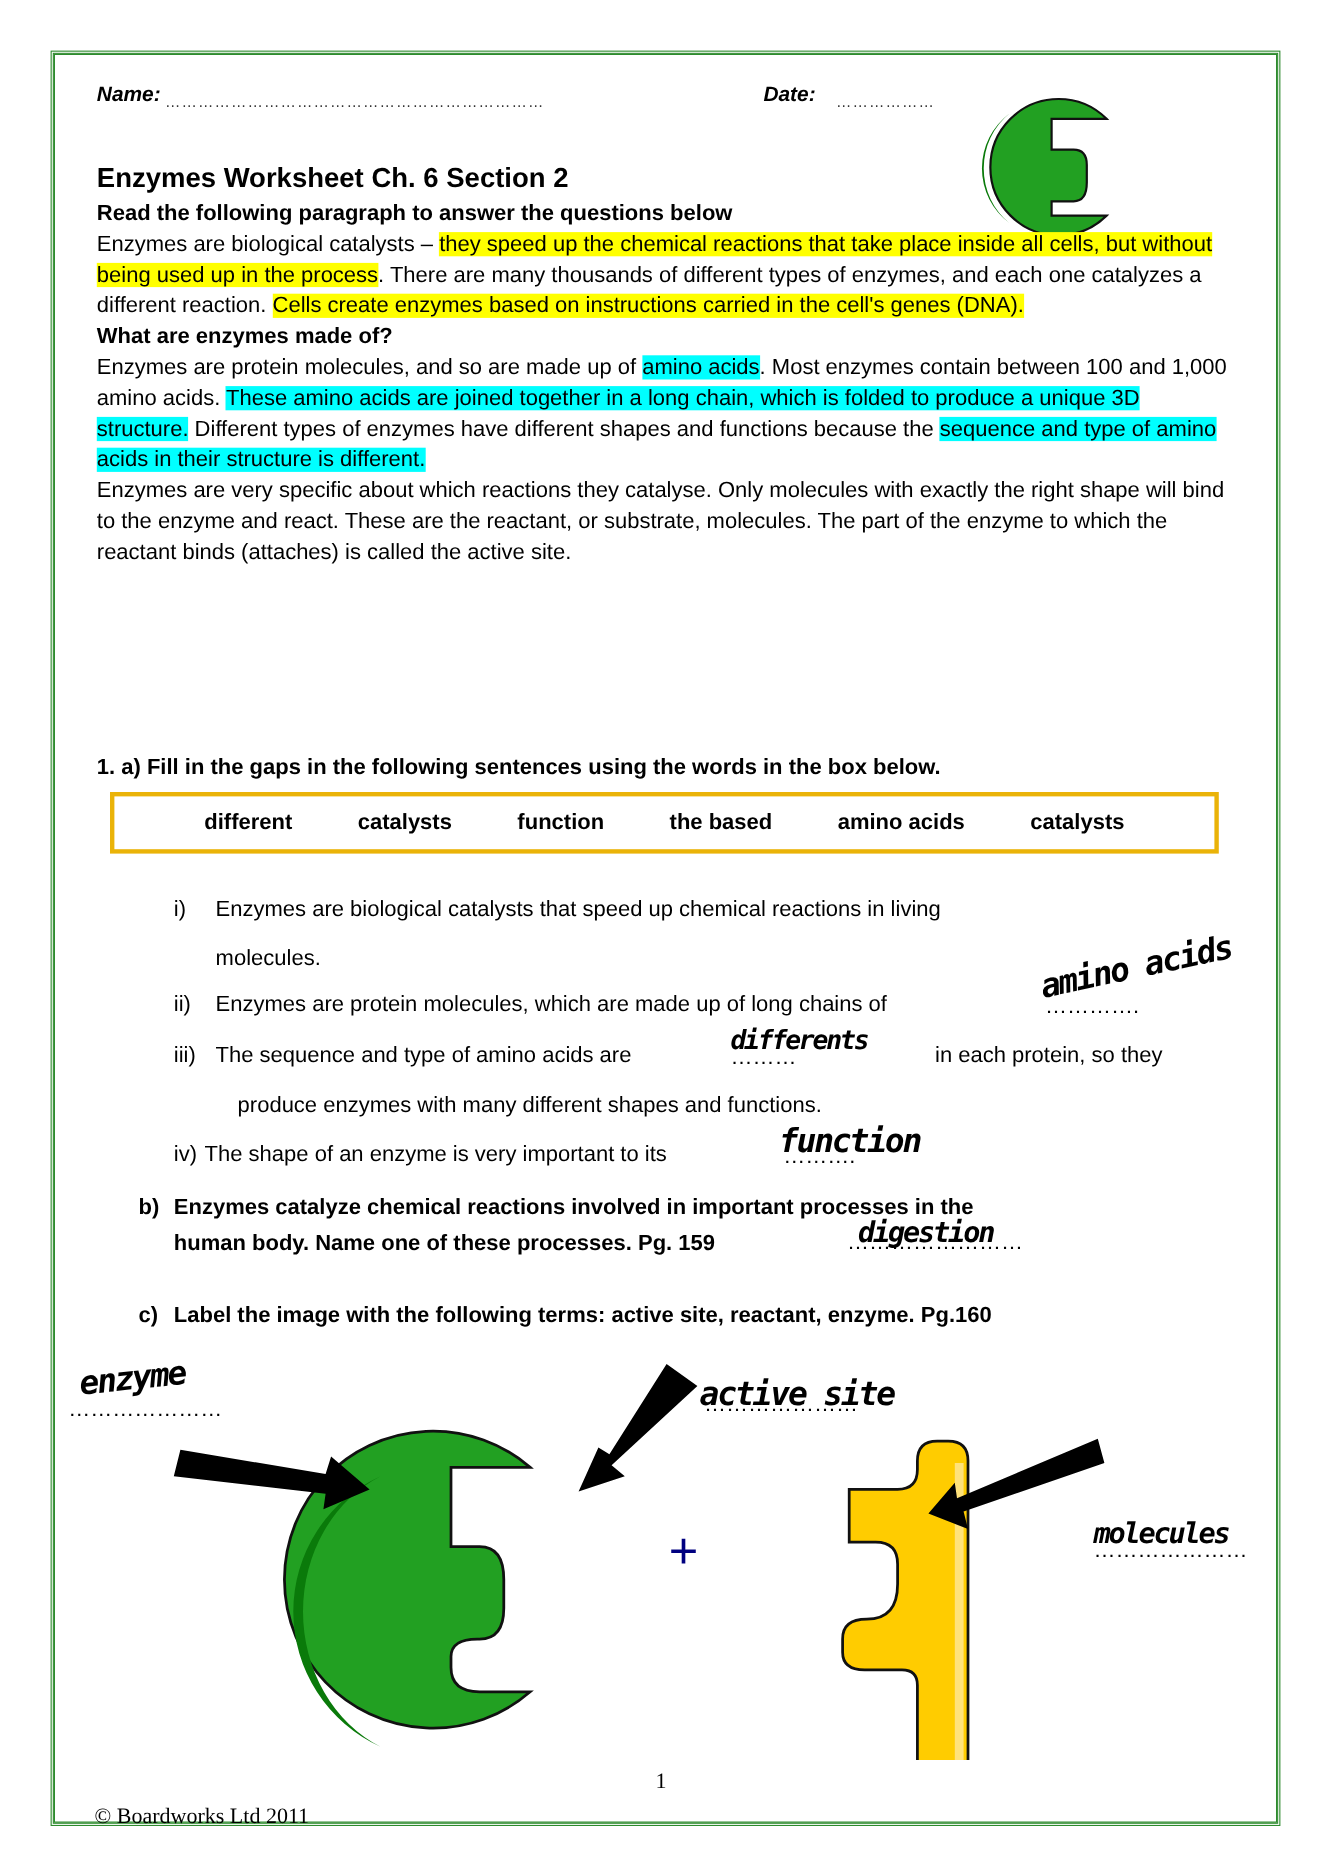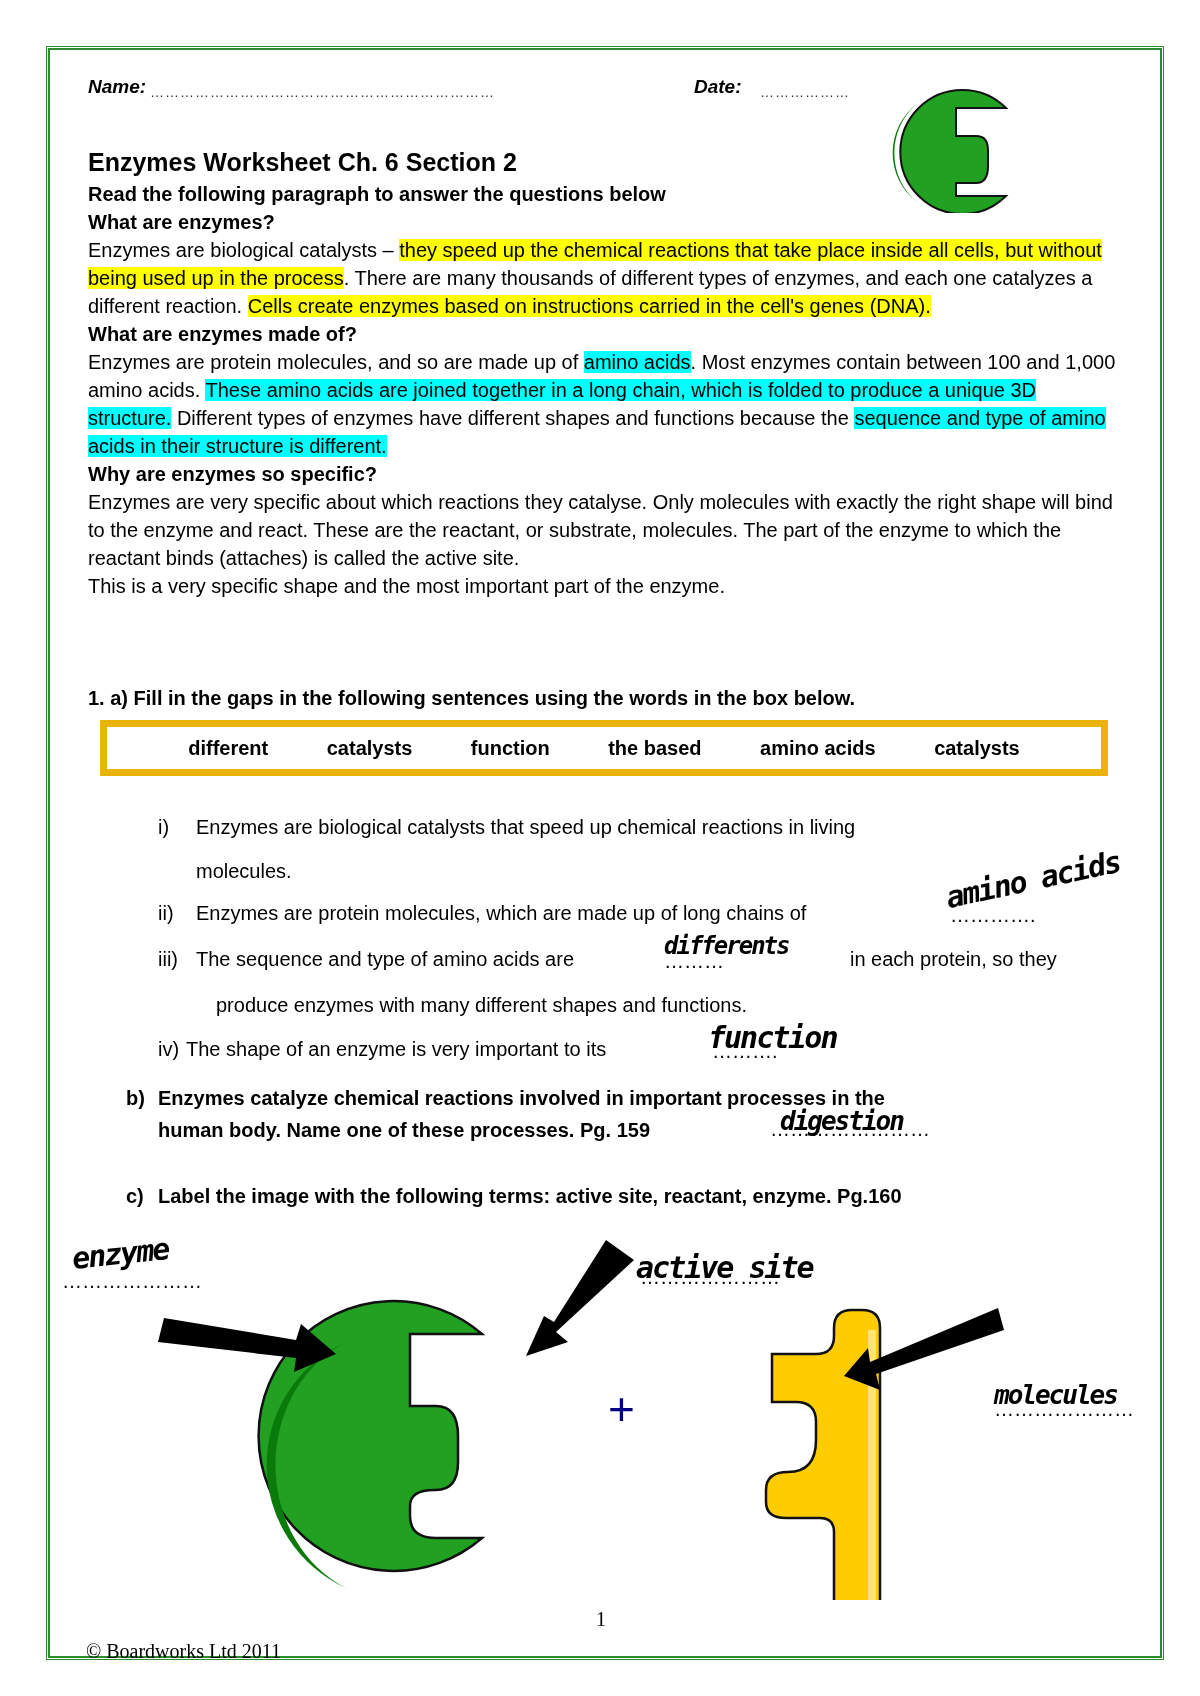--- a/index.html
+++ b/index.html
@@ -6,21 +6,21 @@
   body{width:1200px;height:1696px;position:relative;overflow:hidden;font-family:"Liberation Sans",sans-serif;color:#000;}
   .frame{position:absolute;left:46px;top:46px;width:1112px;height:1608px;border:3px double #2e8b2e;box-shadow:inset 0 0 0 1px #2e8b2e;}
   .abs{position:absolute;}
   .hdr{font-size:19px;font-weight:bold;font-style:italic;}
   .dots{font-size:14px;letter-spacing:1px;color:#333;}
   .title{font-size:25px;font-weight:bold;}
   .bold{font-weight:bold;}
   .p{font-size:20px;line-height:28px;}
   .hl-y{background:#ffff00;}
   .hl-c{background:#00ffff;}
-  .wordbox{position:absolute;left:100px;top:720px;width:1008px;height:56px;border:7px solid #eab308;display:flex;align-items:center;justify-content:space-around;padding:0 52px;box-sizing:border-box;}
+  .wordbox{position:absolute;left:100px;top:720px;width:1008px;height:56px;border:4px solid #eab308;display:flex;align-items:center;justify-content:space-around;padding:0 52px;box-sizing:border-box;}
   .wordbox span{font-size:20px;font-weight:bold;}
   .hand{font-family:"DejaVu Sans Mono",monospace;font-weight:bold;font-size:30px;letter-spacing:-2px;font-style:italic;}
   .q{font-size:20px;}
   .footer{font-family:"Liberation Serif",serif;font-size:20px;}
 </style>
 </head>
 <body>
 
 <div class="frame"></div>
 
@@ -31,27 +31,24 @@
 
 <svg class="abs" style="left:888px;top:78px;" width="130" height="135" viewBox="0 0 130 135">
   <path d="M118,30 A62,62 0 1 0 118,118 L68,118 L68,105 L88,105 Q100,105 100,88 L100,72 Q100,58 88,58 L68,58 L68,30 Z" fill="#22a022" stroke="#111" stroke-width="2"></path>
   <path d="M30,25 A62,62 0 0 0 30,125 A58,62 0 0 1 30,25 Z" fill="#0a7a0a"></path>
 </svg>
 
 <div class="abs title" style="left:88px;top:148px;">Enzymes Worksheet Ch. 6 Section 2</div>
 <div class="abs p bold" style="left:88px;top:180px;">Read the following paragraph to answer the questions below</div>
 
 <div class="abs p" style="left:88px;top:208px;width:1030px;">
-  <div class="bold">What are enzymes?</div>
   <div><span>Enzymes are biological catalysts – </span><span class="hl-y">they speed up the chemical reactions that take place inside all cells, but without being used up in the process</span><span>. There are many thousands of different types of enzymes, and each one catalyzes a different reaction. </span><span class="hl-y">Cells create enzymes based on instructions carried in the cell's genes (DNA).</span></div>
   <div class="bold">What are enzymes made of?</div>
   <div><span>Enzymes are protein molecules, and so are made up of </span><span class="hl-c">amino acids</span><span>. Most enzymes contain between 100 and 1,000 amino acids. </span><span class="hl-c">These amino acids are joined together in a long chain, which is folded to produce a unique 3D structure.</span><span> Different types of enzymes have different shapes and functions because the </span><span class="hl-c">sequence and type of amino acids in their structure is different.</span></div>
-  <div class="bold">Why are enzymes so specific?</div>
   <div>Enzymes are very specific about which reactions they catalyse. Only molecules with exactly the right shape will bind to the enzyme and react. These are the reactant, or substrate, molecules. The part of the enzyme to which the reactant binds (attaches) is called the active site.</div>
-  <div>This is a very specific shape and the most important part of the enzyme.</div>
 </div>
 
 <div class="abs p bold" style="left:88px;top:684px;">1.  a)  Fill in the gaps in the following sentences using the words in the box below.</div>
 <div class="wordbox">
   <span>different</span>
   <span>catalysts</span>
   <span>function</span>
   <span>the based</span>
   <span>amino acids</span>
   <span>catalysts</span>

